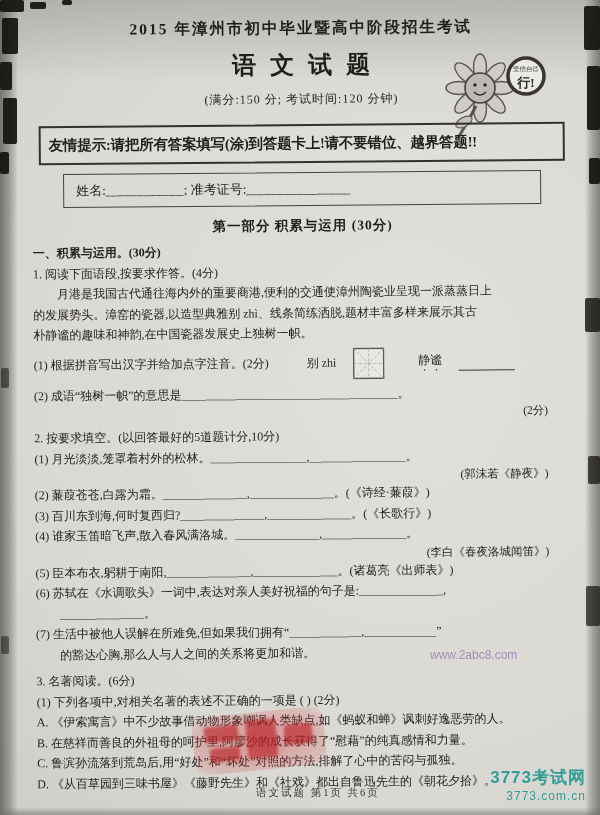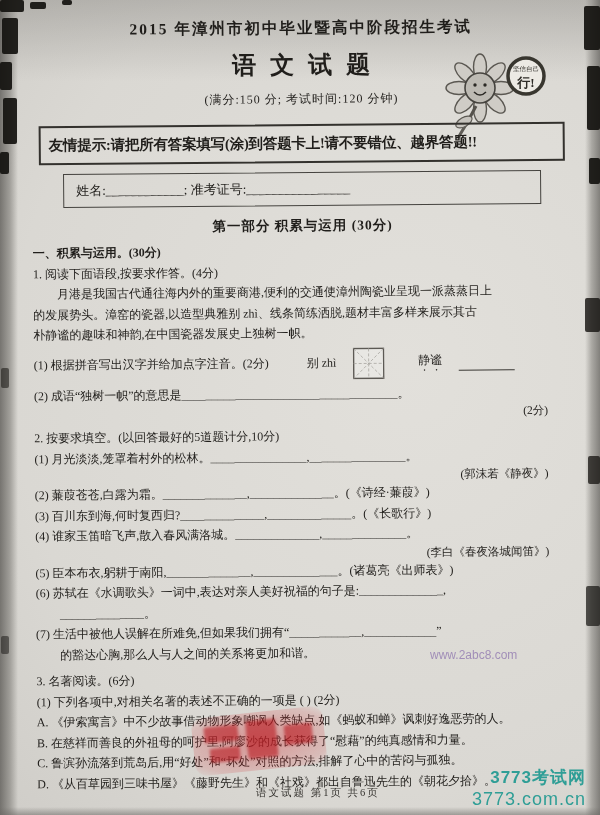--- a/index.html
+++ b/index.html
@@ -58,21 +58,21 @@
   .rs1{left:12px;top:10px;width:34px;height:16px;}
   .rs2{left:54px;top:8px;width:30px;height:38px;}
   .rs3{left:92px;top:16px;width:28px;height:20px;}
   .rs4{left:16px;top:32px;width:30px;height:14px;}
 
   .wm-small{position:absolute;left:430px;top:648px;font-size:12px;color:#9b86b5;
     font-family:"Liberation Sans","DejaVu Sans",sans-serif;opacity:.9;text-align:right;}
   .wm-big{position:absolute;right:14px;top:766px;text-align:right;
     font-family:"Liberation Sans","DejaVu Sans",sans-serif;color:#2f9e96;}
   .wm-big .wm-name{font-size:17px;font-weight:bold;letter-spacing:1px;}
-  .wm-big .wm-url{font-size:18px;letter-spacing:1px;}
+  .wm-big .wm-url{font-size:12px;letter-spacing:1px;}
 
   .footer{position:absolute;left:215px;top:786px;font-size:10.5px;color:#34322e;letter-spacing:2px;margin-left:41px;}
 </style>
 </head>
 <body>
 
 <div class="paper">
 
   <div class="edge-left"></div>
   <div class="edge-right"></div>

